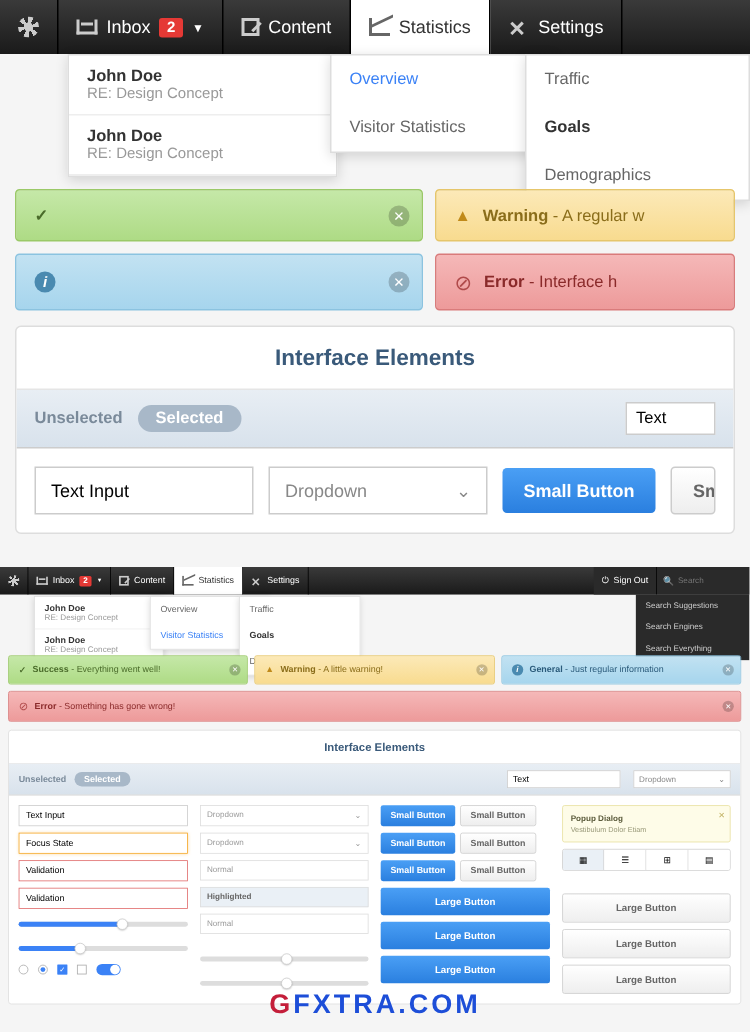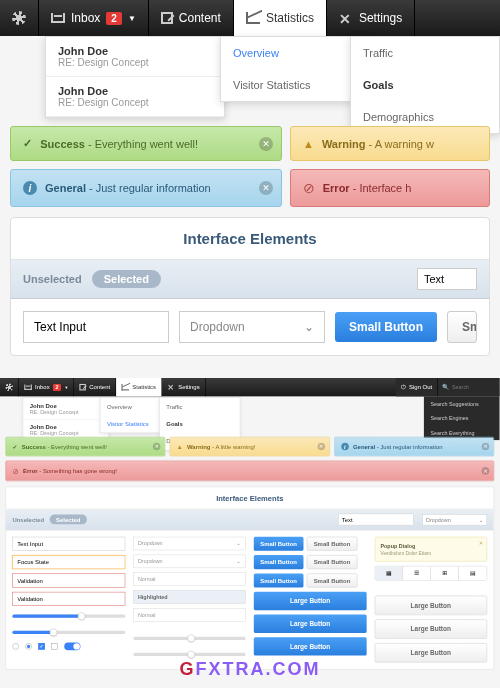--- a/index.html
+++ b/index.html
@@ -95,21 +95,21 @@
 .slider-thumb{position:absolute;top:-4px;width:14px;height:14px;background:#fff;border:1px solid #ccc;border-radius:50%;box-shadow:0 1px 2px rgba(0,0,0,0.2)}
 .radio-row{display:flex;gap:12px;align-items:center}
 .radio{width:12px;height:12px;border:1px solid #aaa;border-radius:50%;background:#fff;cursor:pointer}
 .radio.checked::after{content:"";display:block;width:6px;height:6px;background:#3b82f6;border-radius:50%;margin:2px}
 .cb{width:12px;height:12px;border:1px solid #aaa;background:#fff;cursor:pointer;display:flex;align-items:center;justify-content:center}
 .cb.checked{background:#3b82f6;border-color:#3b82f6;color:#fff;font-size:9px}
 .toggle{width:30px;height:14px;background:#3b82f6;border-radius:7px;position:relative;cursor:pointer}
 .toggle::after{content:"";position:absolute;right:1px;top:1px;width:12px;height:12px;background:#fff;border-radius:50%}
 .watermark{position:absolute;bottom:8px;left:50%;transform:translateX(-50%);font-size:18px;font-weight:bold;letter-spacing:2px}
 .watermark .g{color:#c41e3a}
-.watermark .rest{color:#8b5cf6}
+.watermark .rest{color:#1d4ed8}
 .cut{overflow:hidden}
 </style>
 </head>
 <body>
 
 <div class="cut" style="height:378px;position:relative">
   <div class="top-nav">
     <div class="nav-item">
         <span class="icon gear-icon"></span>
       </div>
@@ -157,30 +157,28 @@
 
   <div class="dropdown dd-sub">
     <div class="dd-sub-item">Traffic</div>
     <div class="dd-sub-item sel">Goals</div>
     <div class="dd-sub-item">Demographics</div>
   </div>
 
   <div class="alerts">
     <div class="alert alert-success">
       <span class="check">✓</span>
-      <span><b>Success</b><span> - Everything went well!</span></span>
       <span class="alert-close">✕</span>
     </div>
     <div class="alert alert-warning" style="max-width:140px;overflow:hidden;white-space:nowrap">
       <span class="warn-tri">▲</span>
-      <span><b>Warning</b><span> - A warning w</span></span>
+      <span><b>Warning</b><span> - A regular w</span></span>
     </div>
     <div class="alert alert-info">
       <span class="info-i">i</span>
-      <span><b>General</b><span> - Just regular information</span></span>
       <span class="alert-close">✕</span>
     </div>
     <div class="alert alert-error" style="max-width:140px;overflow:hidden;white-space:nowrap">
       <span class="err-no">⊘</span>
       <span><b>Error</b><span> - Interface h</span></span>
     </div>
   </div>
 
   <div class="panel">
     <div class="panel-title">Interface Elements</div>

